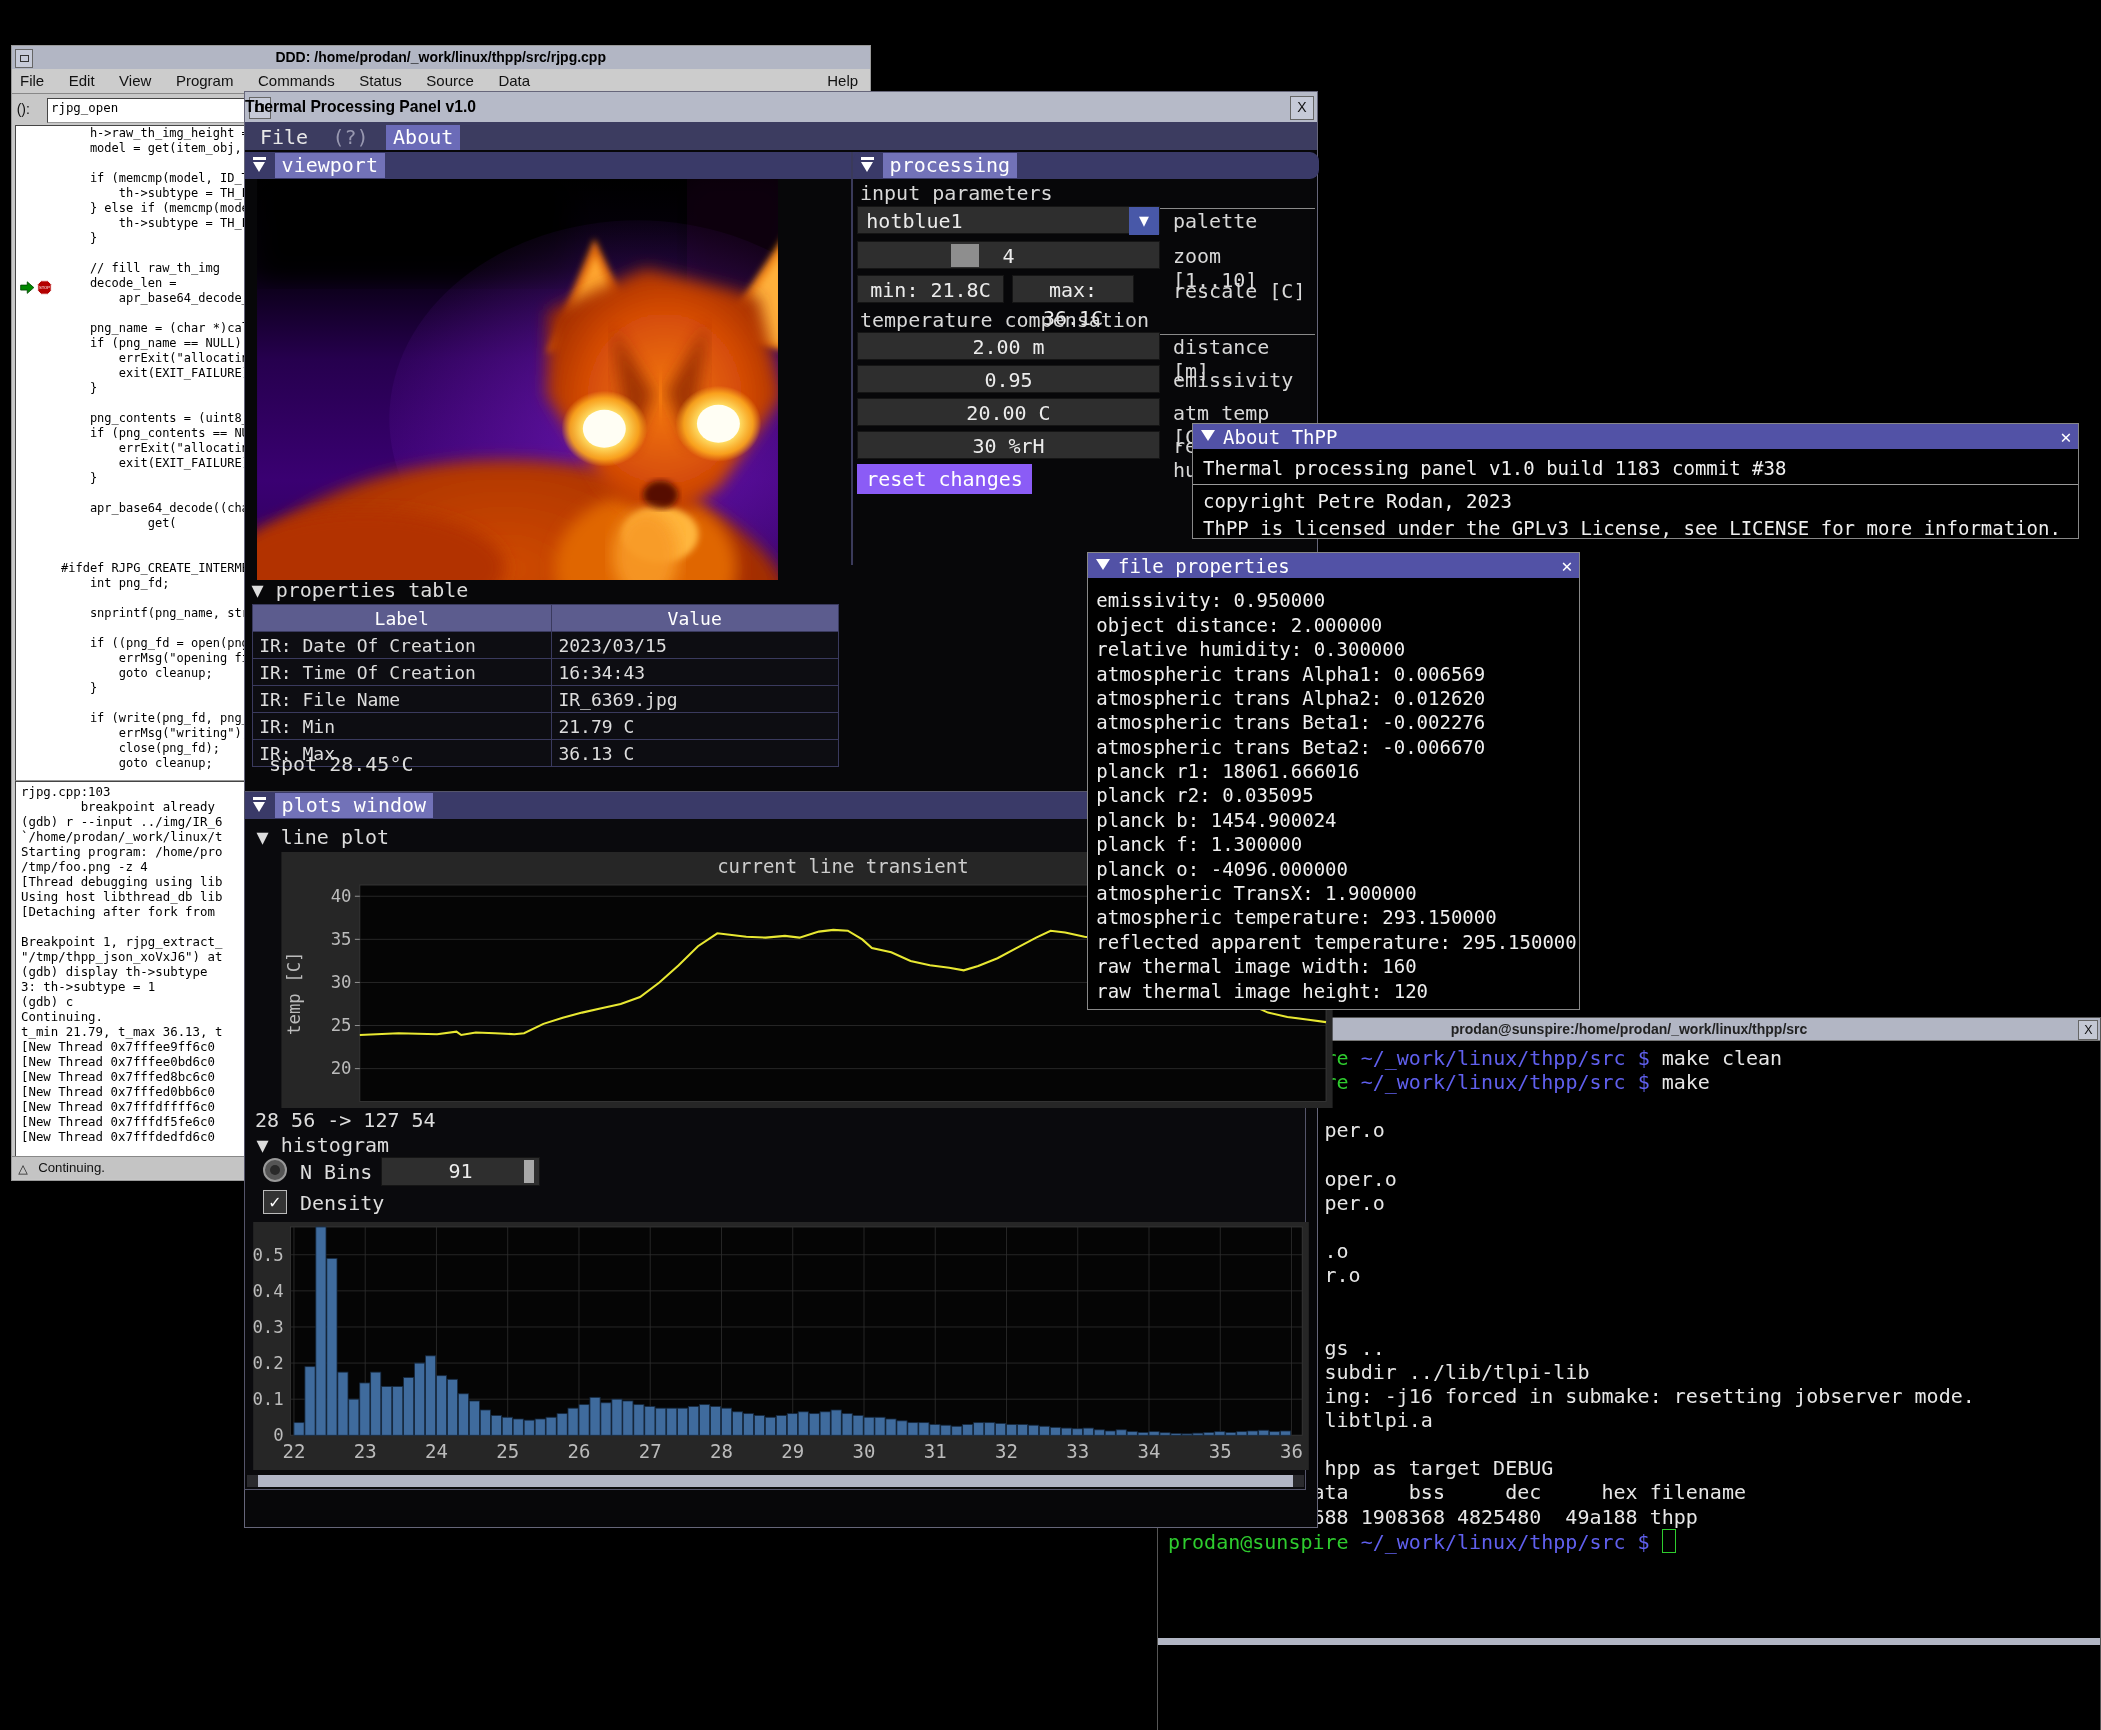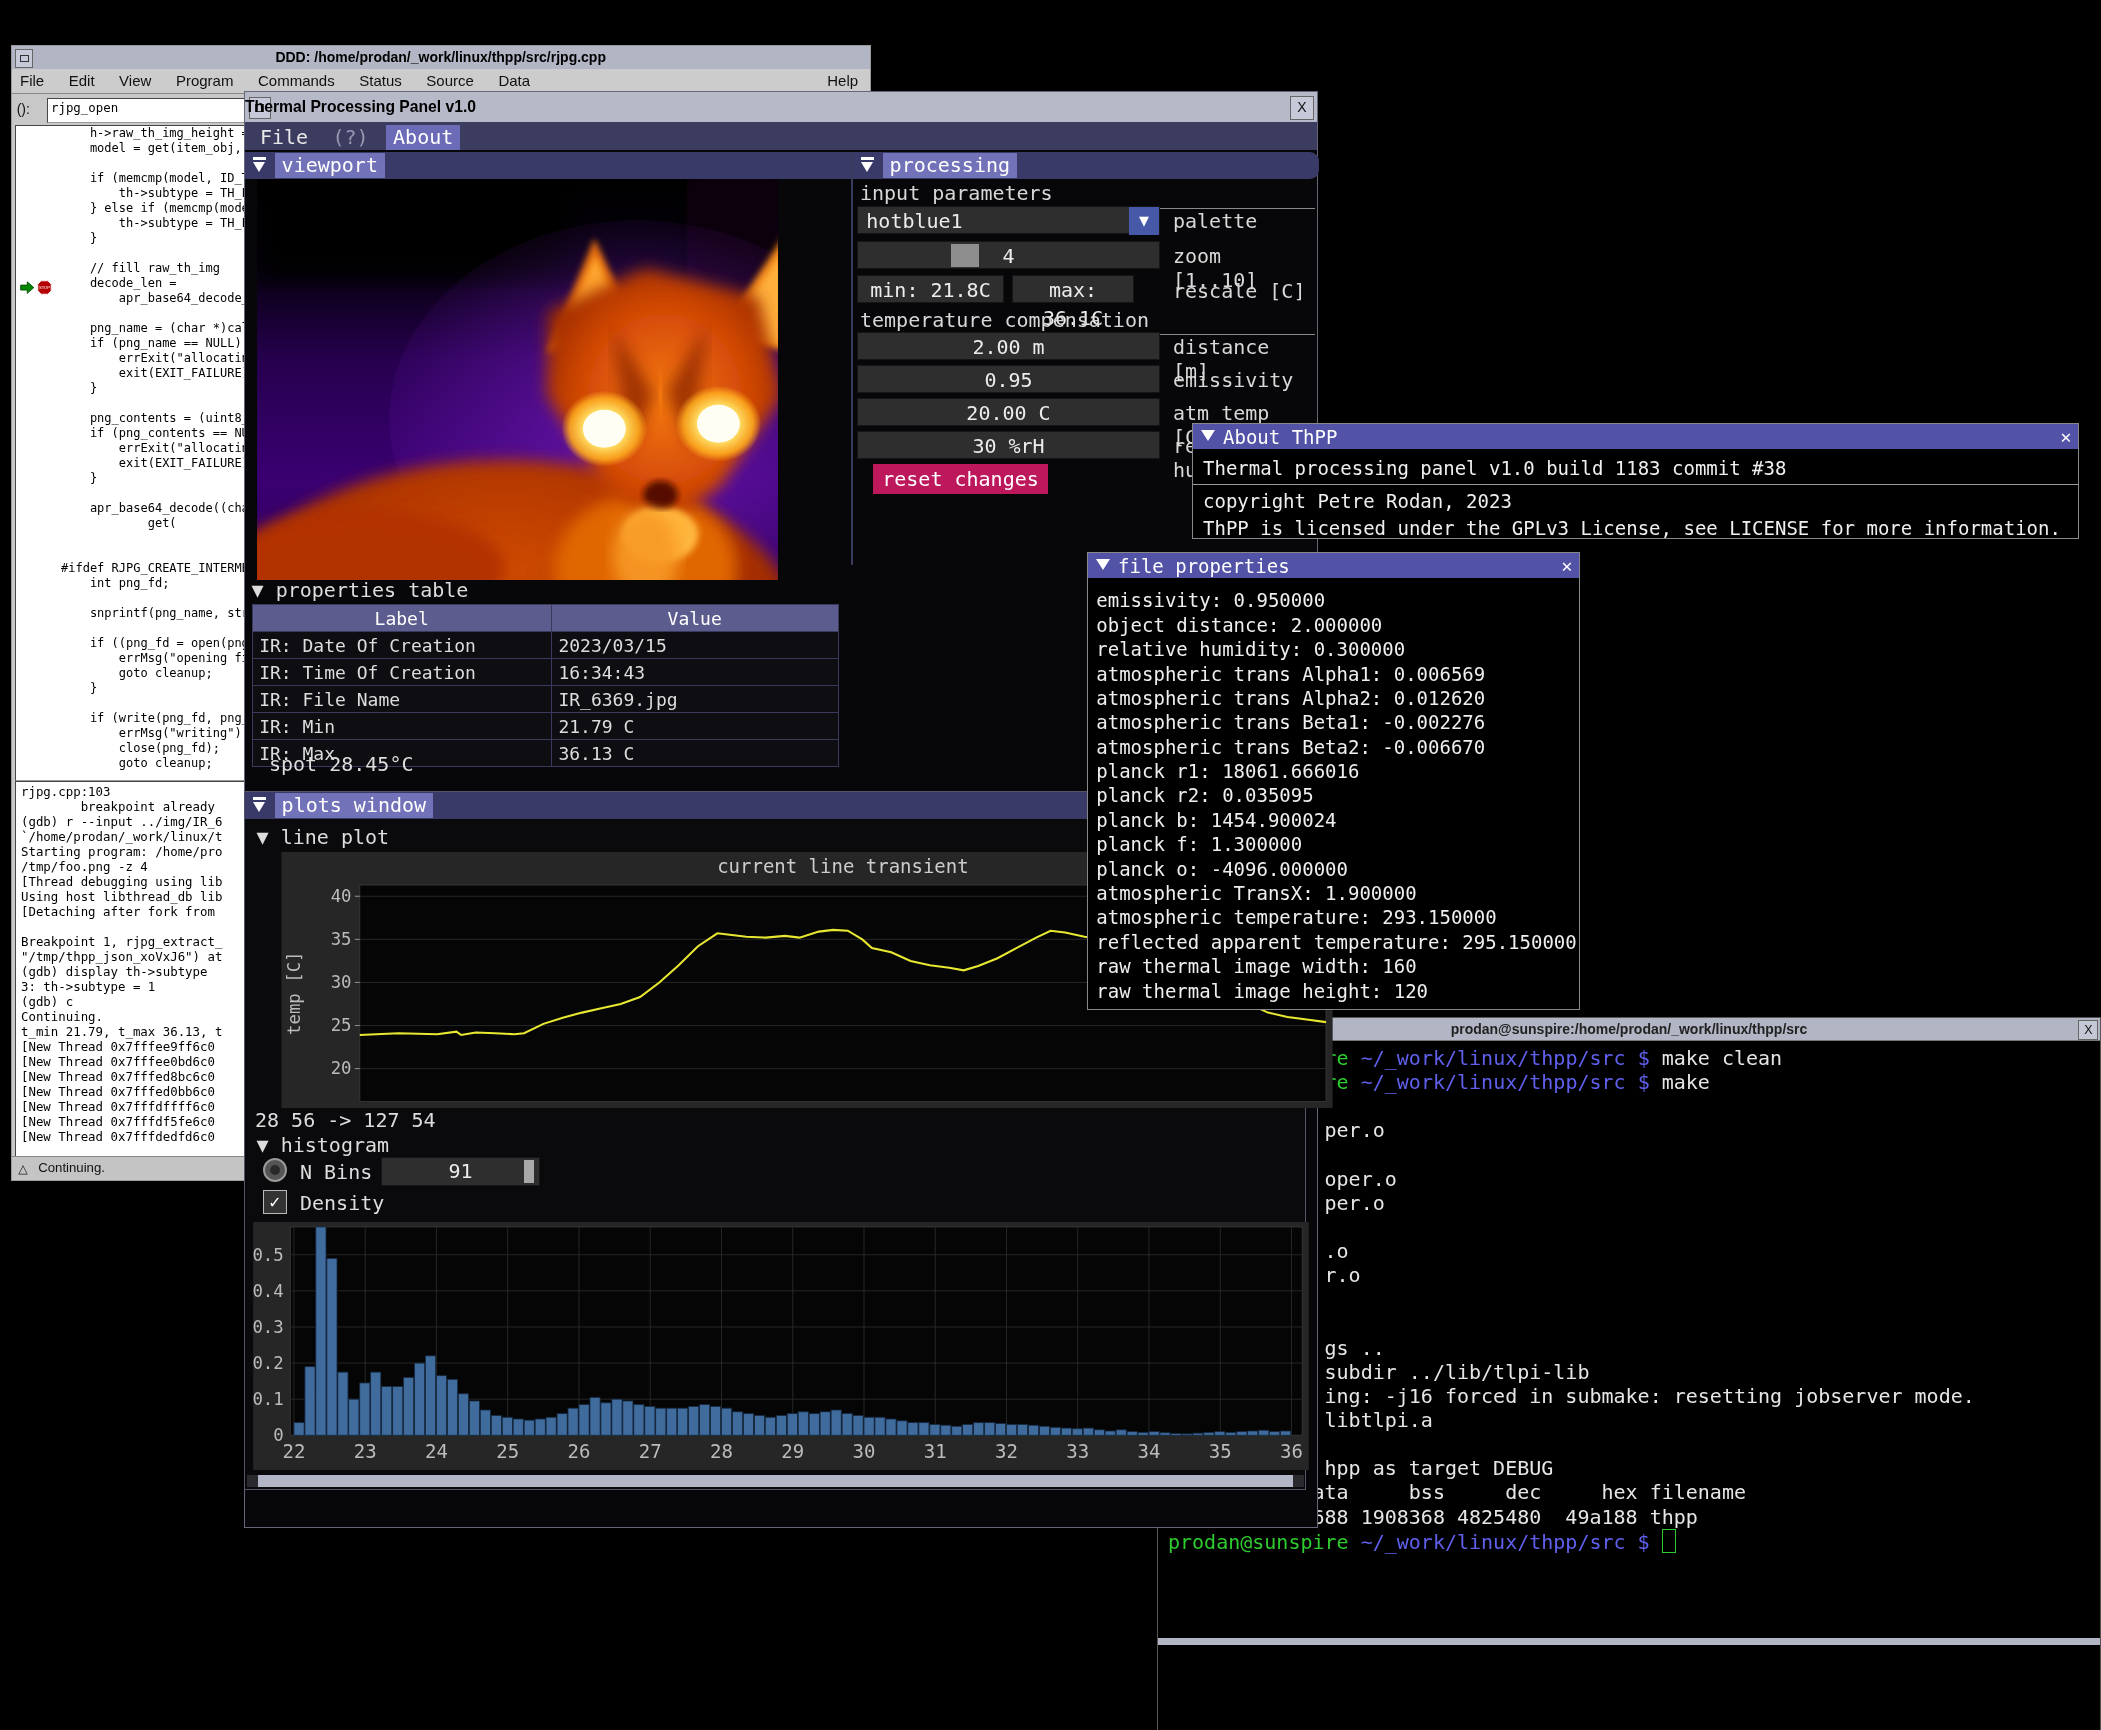--- a/index.html
+++ b/index.html
@@ -78,22 +78,22 @@
 
   .plabel{position:absolute;font:20px "DejaVu Sans Mono",monospace;color:#d8d8d8;}
   .pfield{position:absolute;background:#2e2e2e;color:#ececec;font:20px/28px "DejaVu Sans Mono",monospace;
           text-align:center;border:0.8px solid #151515;box-sizing:border-box;}
   .hline{position:absolute;height:0.8px;background:#8a8a8a;}
   #palette-dd{text-align:left;padding-left:8.3px;}
   #palette-arrow{right:0;top:0;width:30px;height:28px;background:#4858a8;color:#fff;
                  text-align:center;font:16.5px/28px "DejaVu Sans Mono",monospace;}
   #zoom-thumb{left:31%;top:1.7px;width:28px;height:23px;background:#8e8e8e;}
   #zoom-val{position:absolute;left:0;width:100%;text-align:center;color:#ececec;}
-  #reset-btn{left:612px;top:372px;width:175px;height:30px;background:#be185d;color:#fff;
-             font:20px/30px "DejaVu Sans Mono",monospace;text-align:center;margin-left:16px;}
+  #reset-btn{left:612px;top:372px;width:175px;height:30px;background:#8b5cf6;color:#fff;
+             font:20px/30px "DejaVu Sans Mono",monospace;text-align:center;}
 
   
   #plots{left:244px;top:791px;width:1062px;height:699px;background:#0a0a0d;border:0.8px solid #55556a;box-sizing:border-box;}
   #hdr-plots{left:0;top:0;width:100%;}
   #lbl-lineplot{left:11.6px;top:33px;font:20px "DejaVu Sans Mono",monospace;color:#ddd;}
   #lineplot{left:8.3px;top:60px;padding-left:28px;}
   #coords{left:10px;top:316px;font:20px "DejaVu Sans Mono",monospace;color:#ddd;}
   #lbl-hist{left:11.6px;top:341px;font:20px "DejaVu Sans Mono",monospace;color:#ddd;}
   #nbins-radio{left:18px;top:366px;width:20px;height:20px;border-radius:50%;background:#555;
                border:2.5px solid #999;box-sizing:content-box;}

